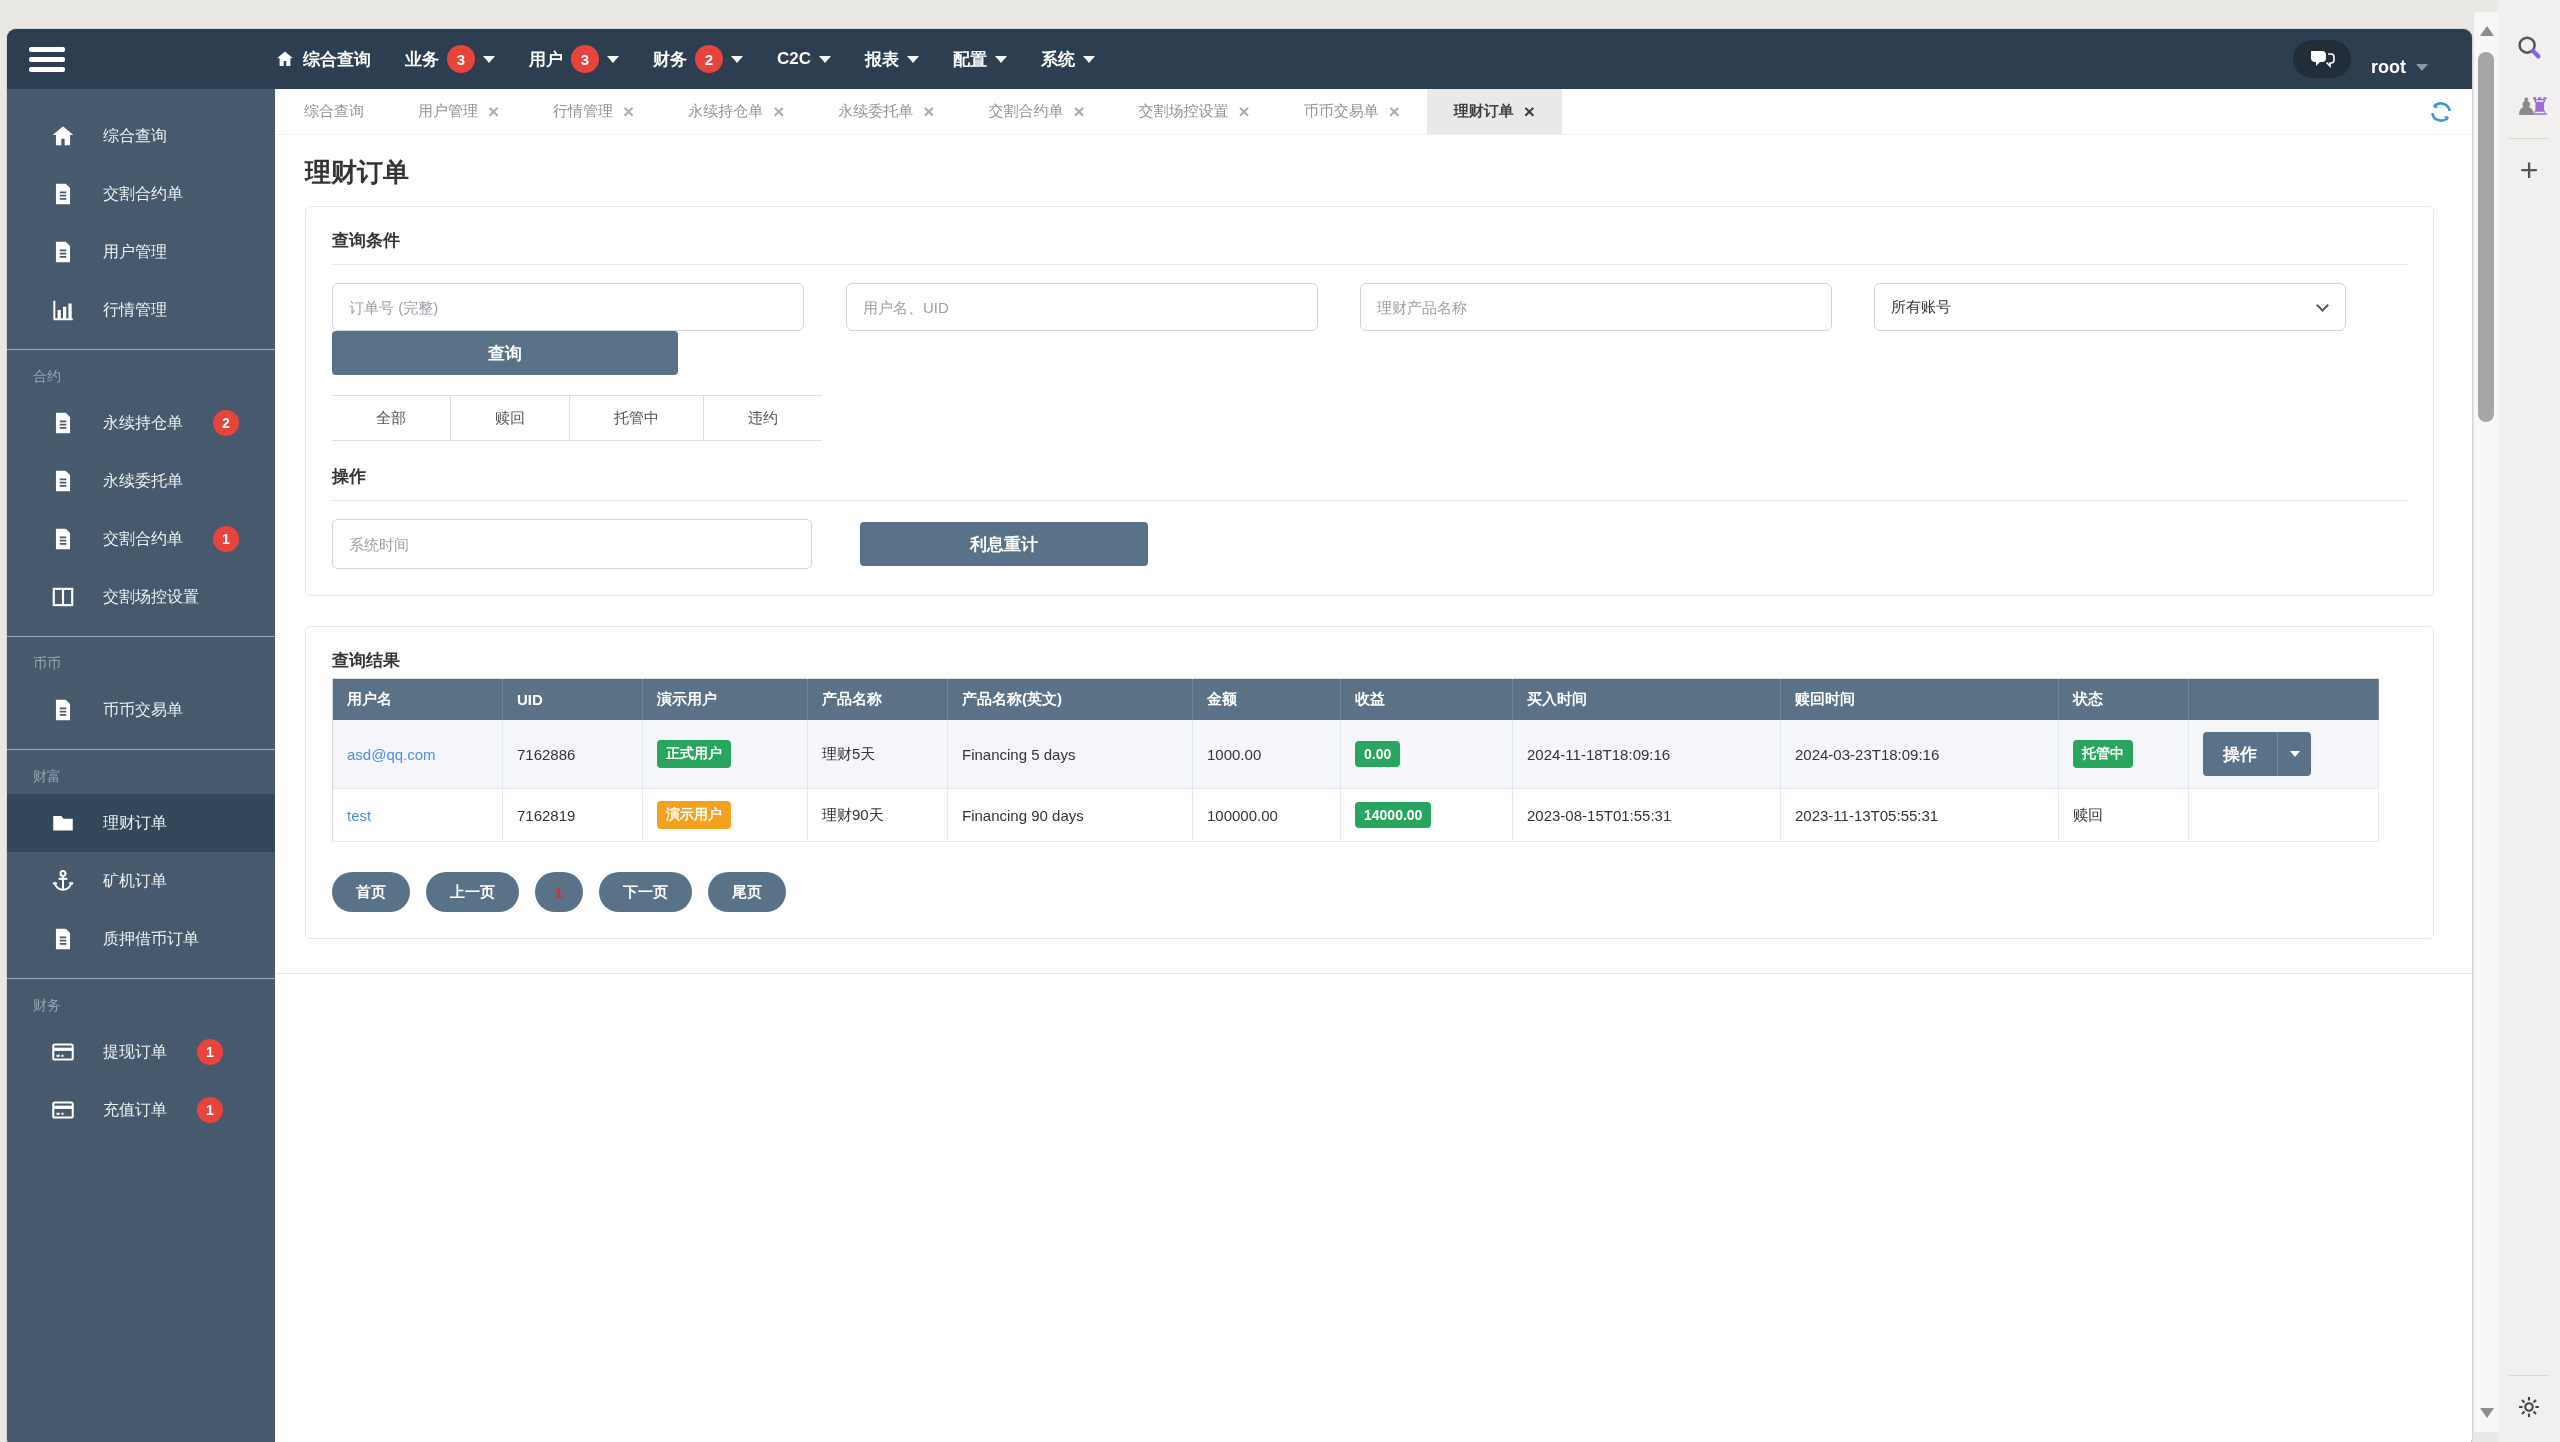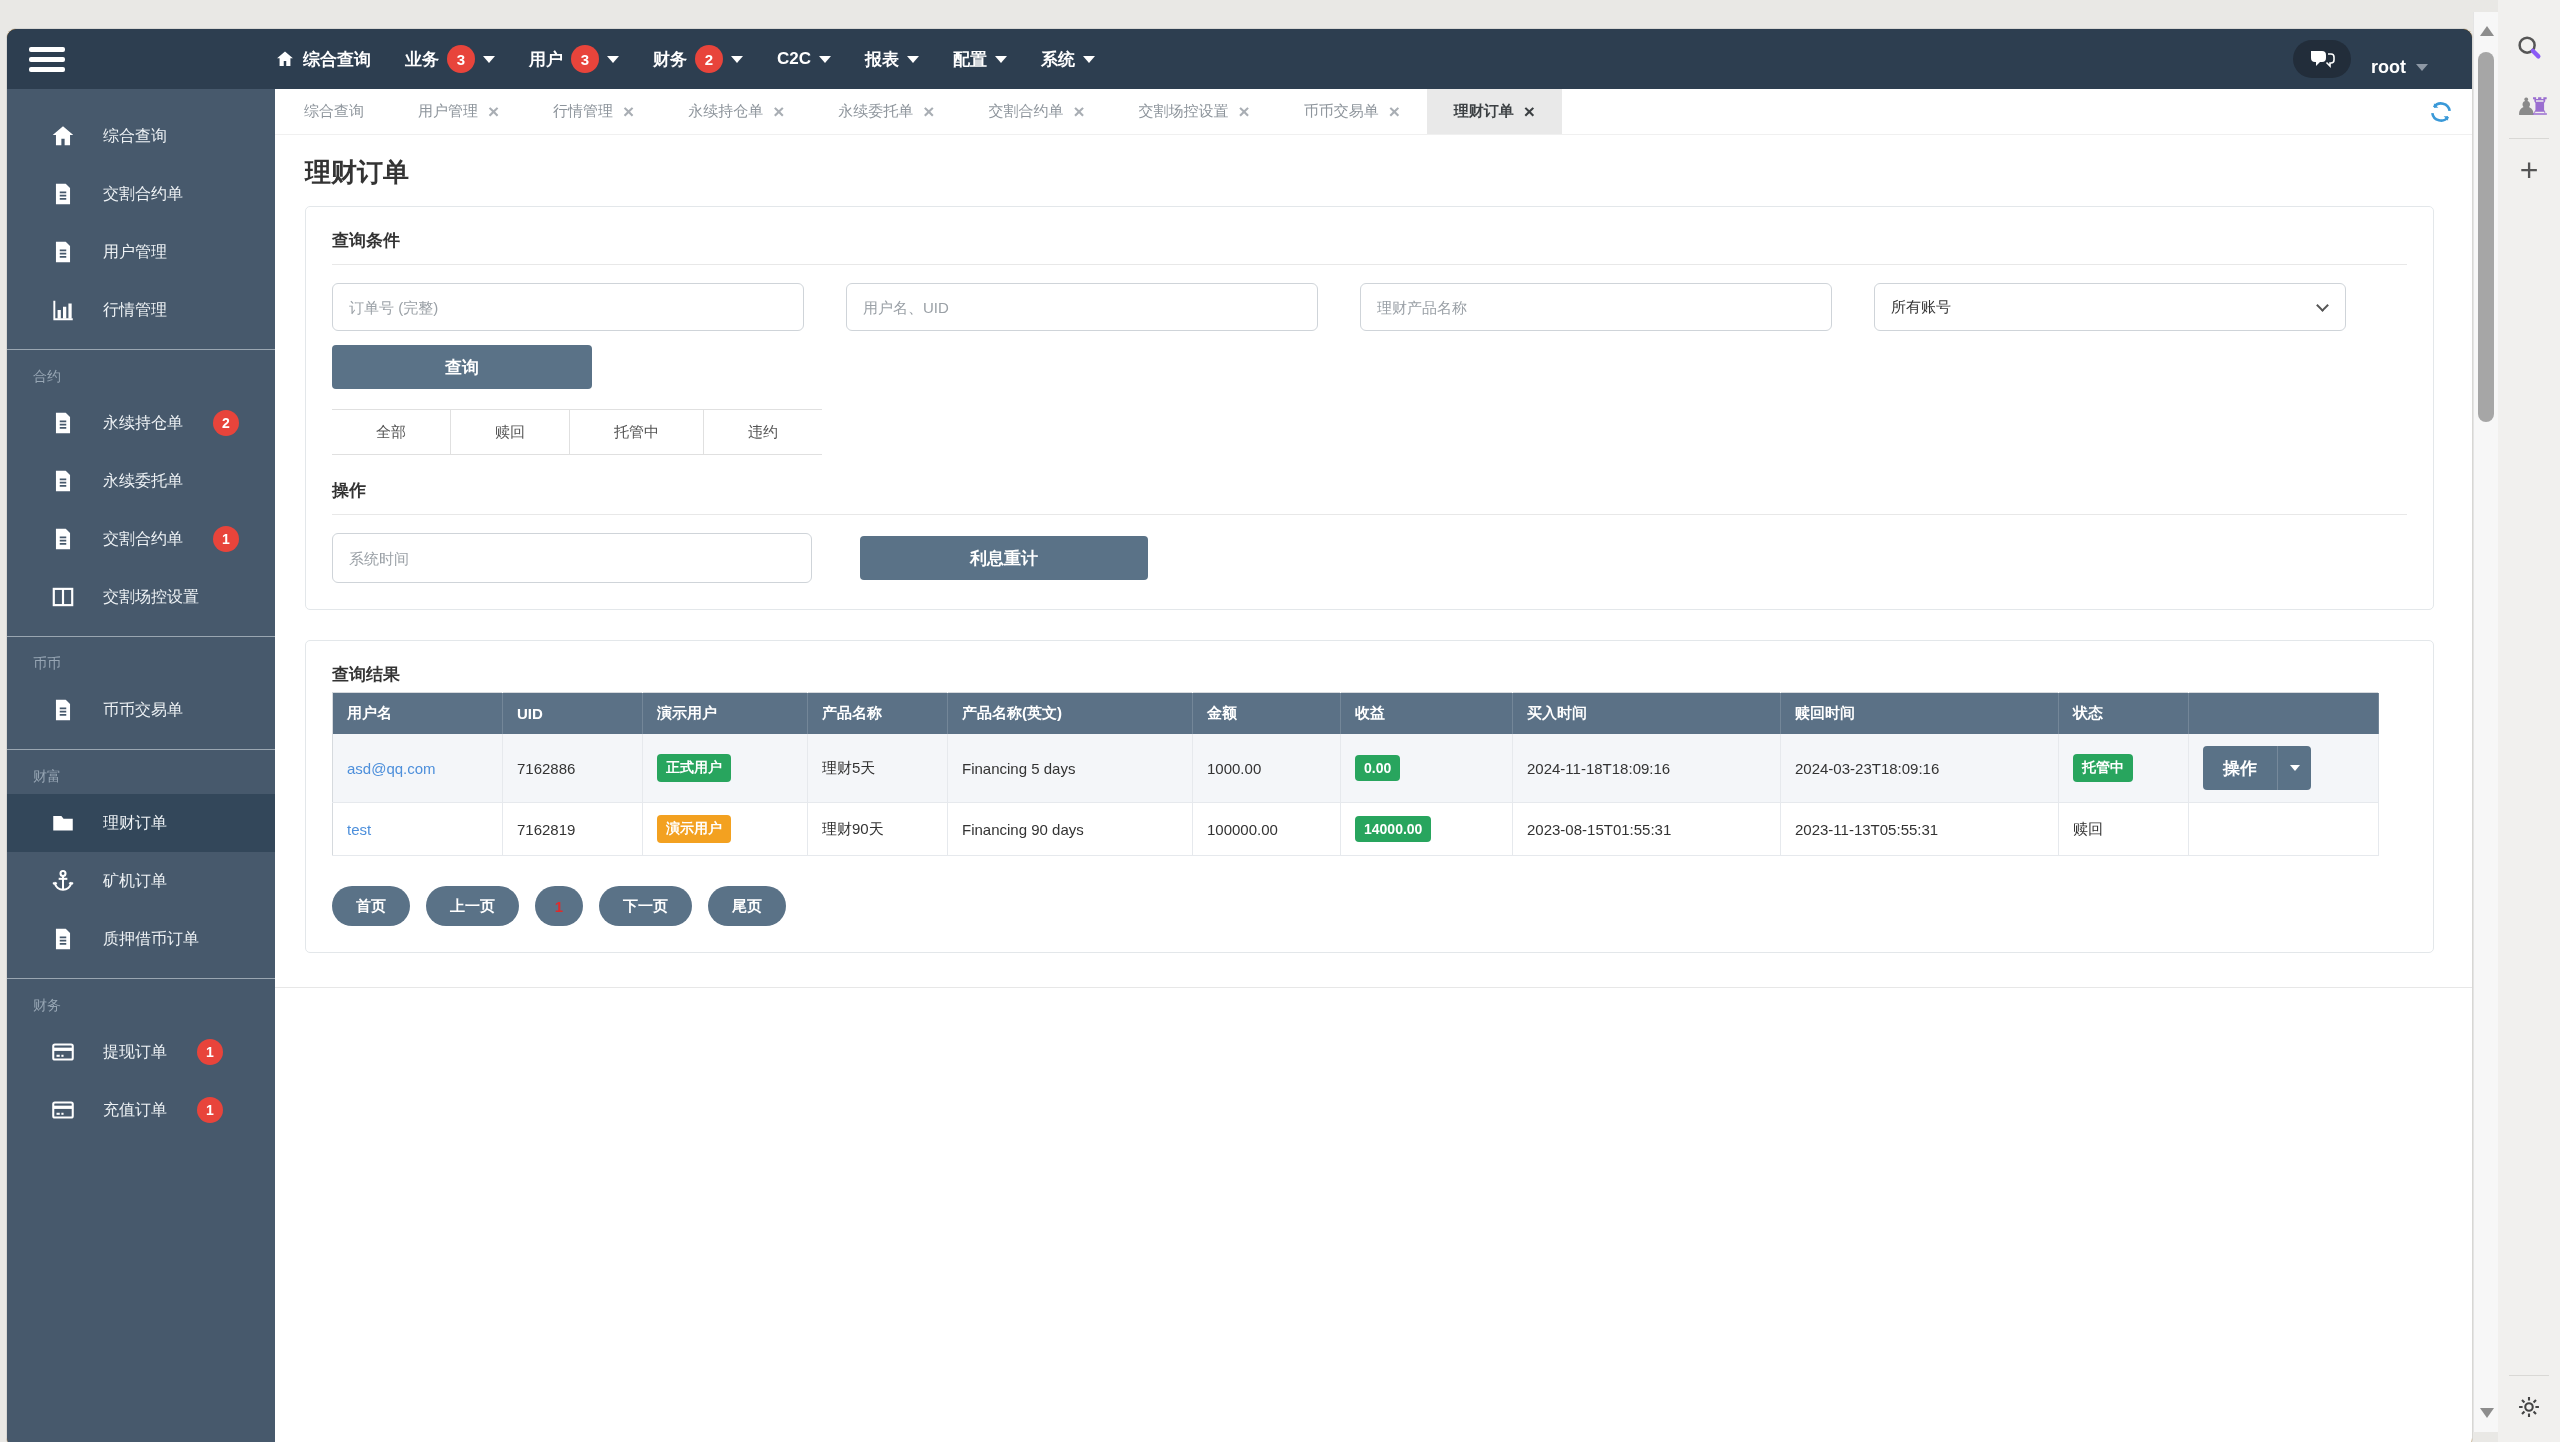--- a/index.html
+++ b/index.html
@@ -102,21 +102,21 @@
     padding:0 16px; font-size:15px; color:#333; display:flex; align-items:center; position:relative; cursor:pointer;
   }
   .select-box .chev {
     position:absolute; right:18px; top:17px; width:9px; height:9px;
     border-right:2px solid #555; border-bottom:2px solid #555; transform:rotate(45deg);
   }
   .btn-slate {
     background:#5a7287; color:#fff; border:none; border-radius:4px;
     font-size:17px; font-weight:bold; cursor:pointer; font-family:inherit;
   }
-  .search-btn { width:260px; height:44px; margin-top:14px; display:block; }
+  .search-btn { width:346px; height:44px; display:block; }
   .filter-strip { display:inline-flex; margin-top:20px; border-top:1px solid #e0e0e0; border-bottom:1px solid #e0e0e0; }
   .filter-cell { padding:0 44px; height:44px; display:flex; align-items:center; font-size:15px; color:#555; cursor:pointer; }
   .filter-cell + .filter-cell { border-left:1px solid #e0e0e0; }
   .ops-title { margin-top:24px; }
   .ops-row { display:flex; align-items:center; gap:48px; }
   .time-input { width:480px; height:50px; }
   .recalc-btn { width:288px; height:44px; }
   
   .results-table { border-collapse:collapse; margin-top:6px; border:1px solid #d6dade; table-layout:fixed; }
   .results-table th {

